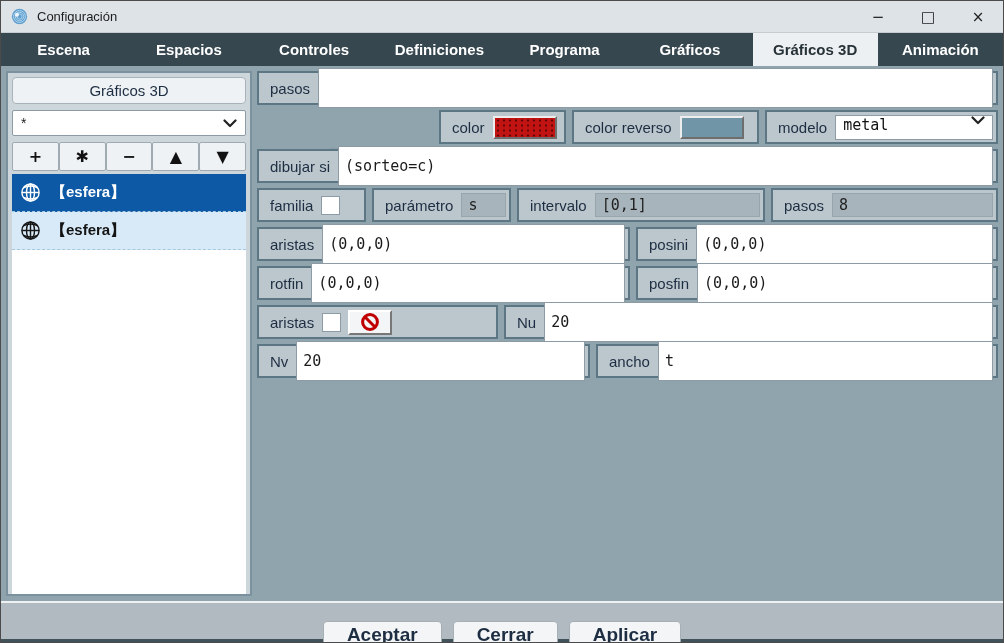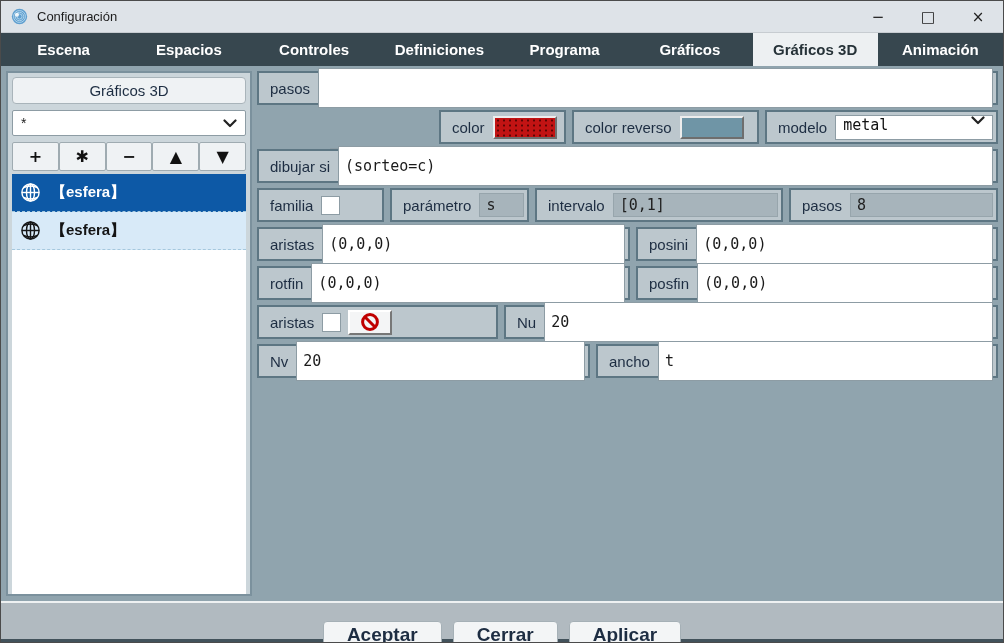--- a/index.html
+++ b/index.html
@@ -109,21 +109,21 @@
   .swatch.bluegray { background-color:#6f95a6; }
   .edge-btn {
     width:44px; height:25px; background:#f4f5f6; cursor:default;
     border-style:solid; border-width:2px; border-color:#ffffff #777 #777 #ffffff;
     display:flex; align-items:center; justify-content:center;
   }
 
   
   .w-espacio { width:176px;margin-top:48px; }   .w-color { width:127px; }
   .w-reverso { width:187px; }   .g-flex { flex:1; }
-  .w-familia { width:127px; }   .w-parametro { width:139px; }
+  .w-familia { width:109px; }   .w-parametro { width:139px; }
   .w-intervalo { width:248px; } .w-rot { width:373px; }
   .w-cortar { width:244px; }    .w-aristas { width:241px; }
   .w-nv { width:333px; }
 
   
   .footer {
     height:38px; background:#b1bac0; border-top:2px solid #eef1f2;
     display:flex; align-items:center; justify-content:center; gap:11px;
   }
   .footer .btn {

